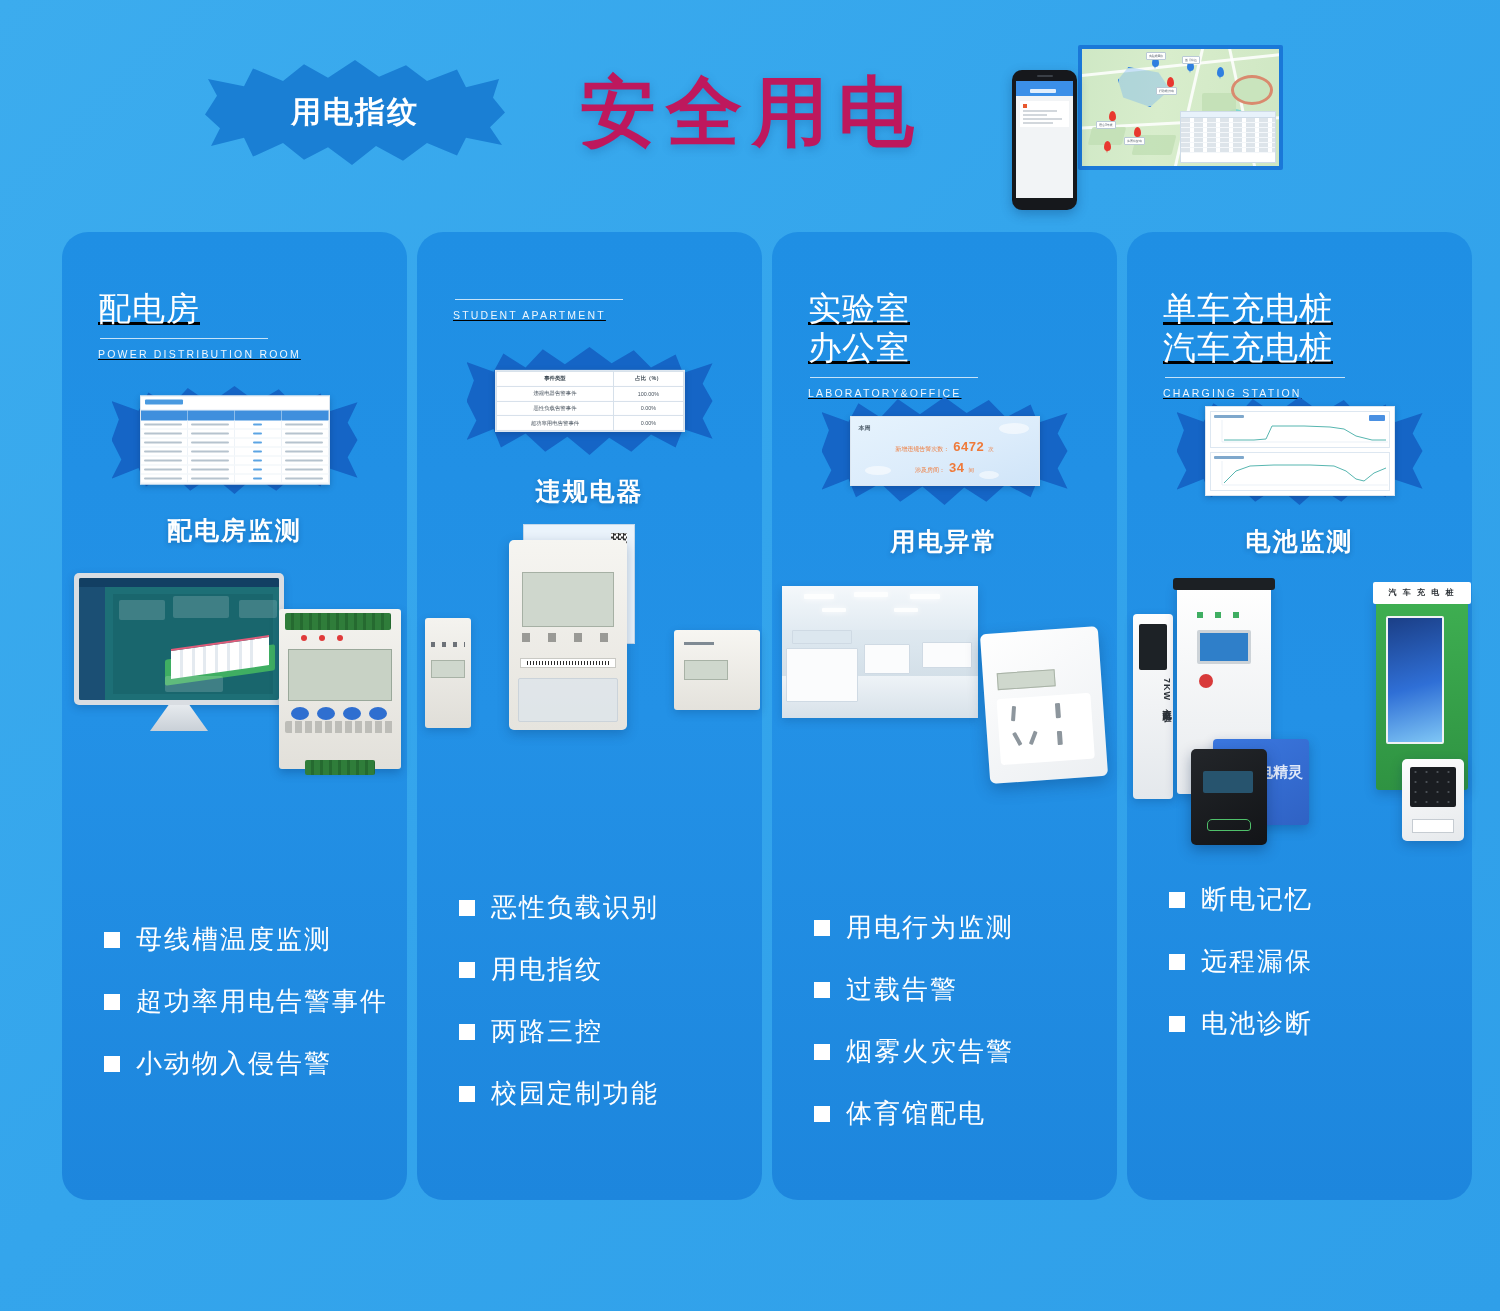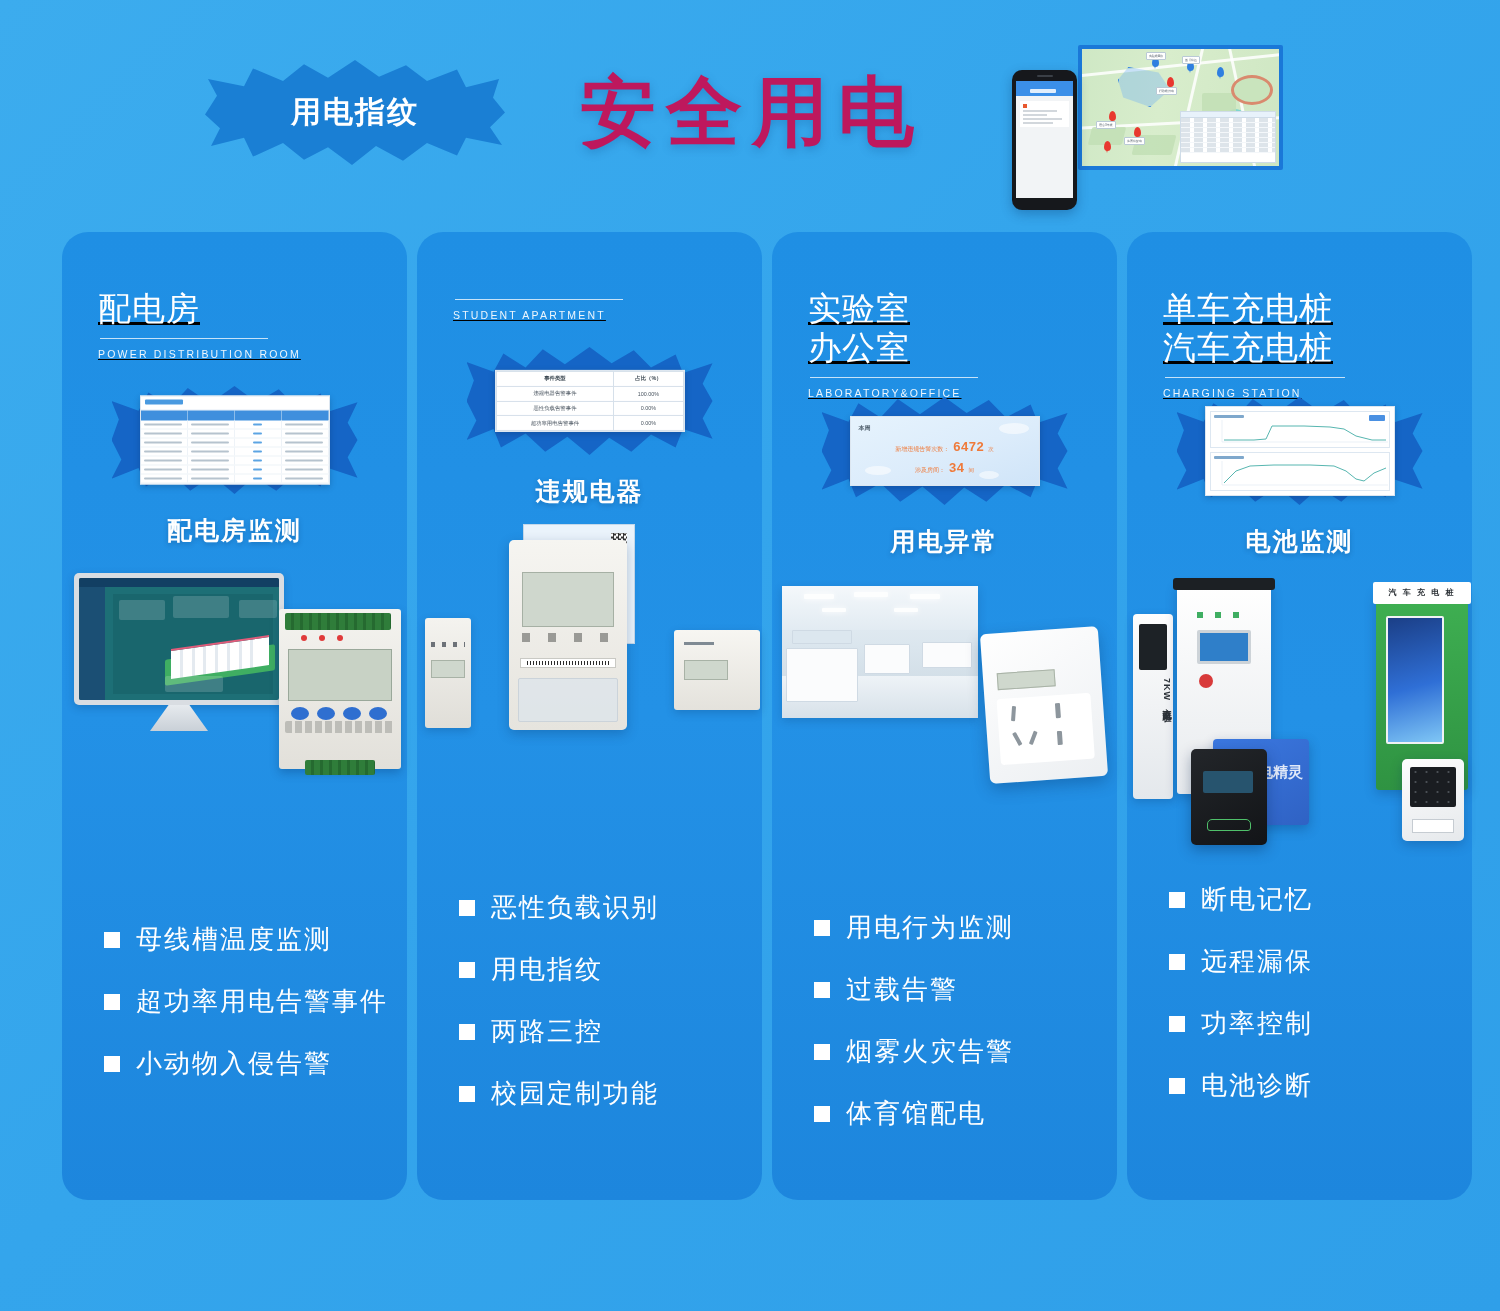--- a/index.html
+++ b/index.html
@@ -754,22 +754,18 @@
       <div class="bullet">
         <span class="bullet-sq"></span>
         <span class="bullet-tx">断电记忆</span>
       </div>
       <div class="bullet">
         <span class="bullet-sq"></span>
         <span class="bullet-tx">远程漏保</span>
       </div>
       <div class="bullet">
         <span class="bullet-sq"></span>
-        <span class="bullet-tx">功率控制</span>
-      </div>
-      <div class="bullet">
-        <span class="bullet-sq"></span>
         <span class="bullet-tx">电池诊断</span>
       </div>
     </div>
   </div>
 
 </div>
 
 </body></html>

